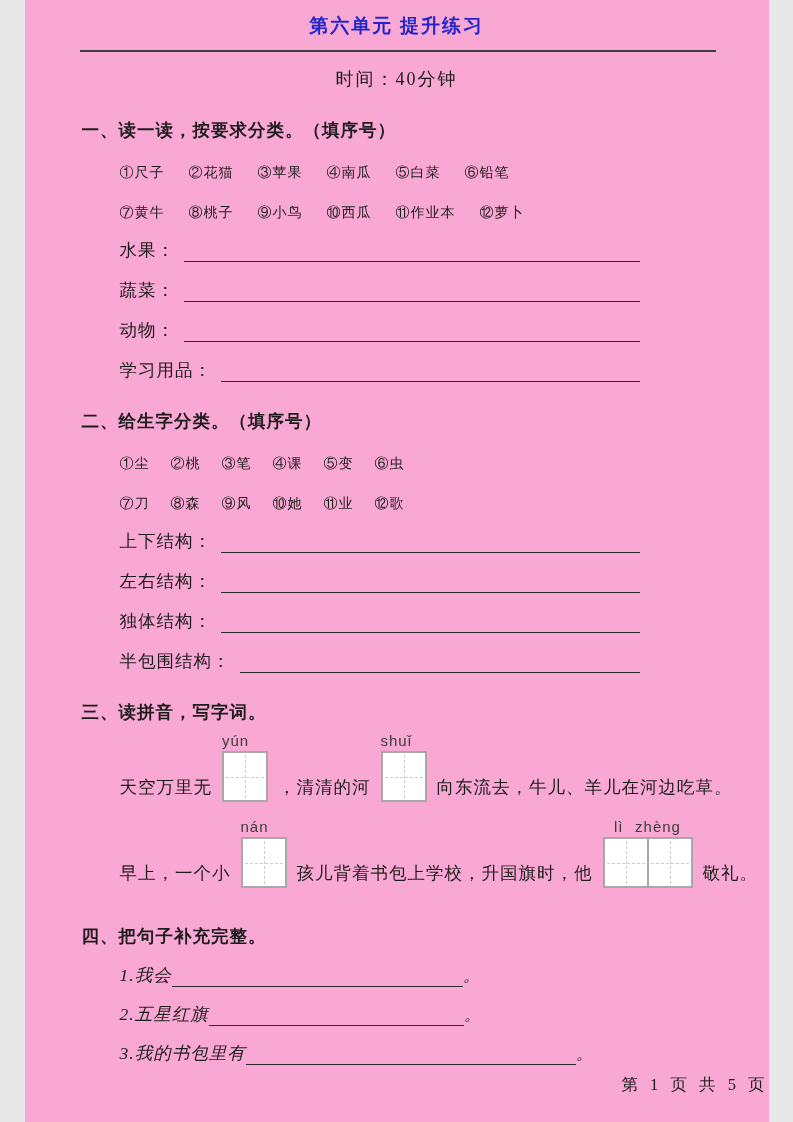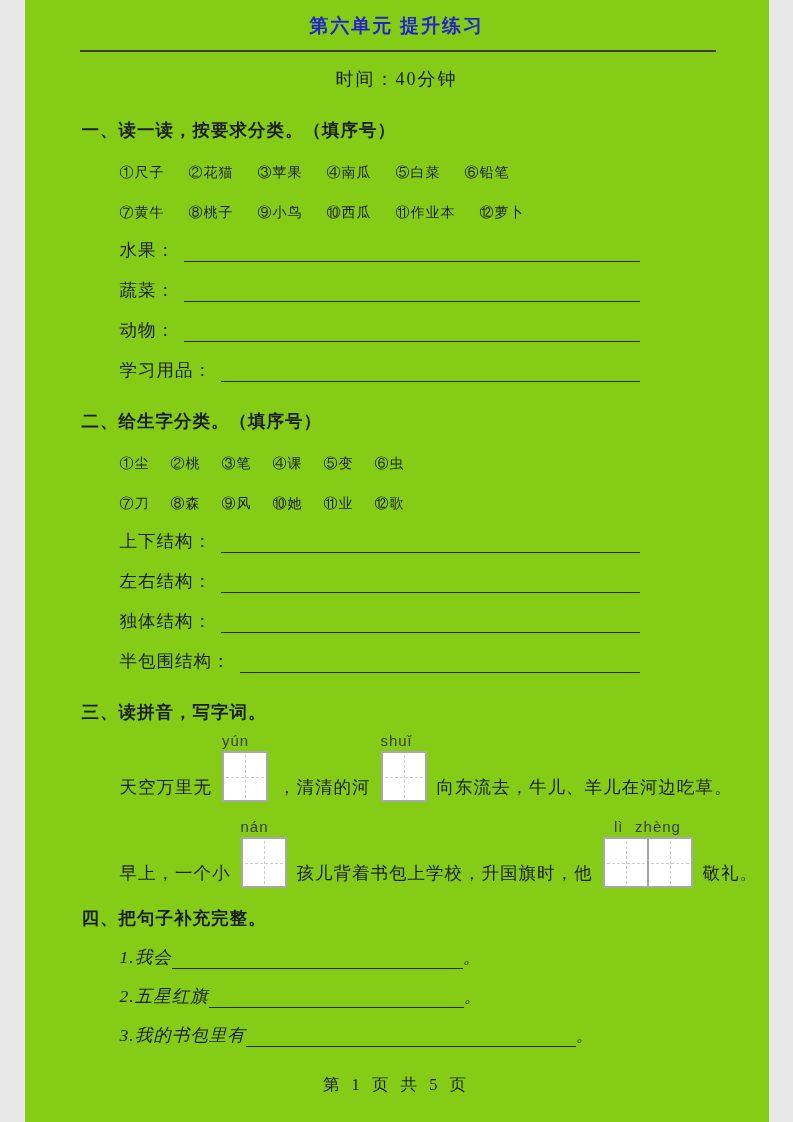--- a/index.html
+++ b/index.html
@@ -1,19 +1,19 @@
 <!DOCTYPE html>
 <html><head>
 <meta charset="utf-8">
 <style>
   * { box-sizing: border-box; }
   html, body { margin: 0; padding: 0; background: #e8e8e8; }
   .page {
     width: 744px; height: 1122px; margin: 0 auto; position: relative;
-    background: #84cc16; color: #1c1c1c; overflow: hidden;
+    background: #f9a8d4; color: #1c1c1c; overflow: hidden;
     font-family: "Liberation Serif", "DejaVu Serif", serif;
   }
   .title {
     padding-top: 13px; text-align: center;
     font-size: 19px; font-weight: 700; letter-spacing: 2px;
   }
   .rule { border: none; border-top: 2px solid #3d3d3d; margin: 11px 53px 0 55px; }
   .time { margin-top: 15px; text-align: center; font-size: 18px; letter-spacing: 2px; }
   .content { padding: 0 79px 0 57px; }
   .sec-heading { font-weight: 700; font-size: 17.5px; margin-top: 27px; letter-spacing: 1px; }
@@ -33,21 +33,21 @@
   .pyrow .py { margin-bottom: 0; }
   .boxrow { display: flex; }
   .wbox { position: relative; width: 46px; height: 51px; border: 2px solid #a8a8a8; background: #fff; }
   .wbox + .wbox { margin-left: -2px; }
   .wbox::before { content: ""; position: absolute; left: 2px; right: 2px; top: 50%; border-top: 1px dashed #cdcdcd; }
   .wbox::after { content: ""; position: absolute; top: 2px; bottom: 2px; left: 50%; border-left: 1px dashed #cdcdcd; }
   .s4item { display: flex; align-items: flex-end; margin: 14px 0 0 38px; font-size: 17.5px; height: 25px; letter-spacing: 1px; }
   .s4item .pfx, .s4item .sfx { white-space: nowrap; font-style: italic; }
   .fillw { border-bottom: 1.5px solid #2a2a2a; height: 100%; }
   .w1 { width: 291px; } .w2 { width: 255px; } .w3 { width: 330px; }
-  .footer { position: absolute; left: 0; right: 0; bottom: 26px; text-align: center; font-size: 16.5px; letter-spacing: 4px; }
+  .footer { position: absolute; left: 0; right: 0; bottom: 26px; text-align: right; font-size: 16.5px; letter-spacing: 4px; }
 </style>
 </head>
 <body>
 
 <div class="page">
 
   <div class="title" style="color: rgb(36, 36, 203);">第六单元 提升练习</div>
   <hr class="rule">
   <div class="time">时间：40分钟</div>
 
@@ -154,21 +154,21 @@
           <span class="py">zhèng</span>
         </span>
         <span class="boxrow">
           <span class="wbox"></span>
           <span class="wbox"></span>
         </span>
       </span>
       <span class="txt">敬礼。</span>
     </div>
 
-    <div class="sec-heading" style="margin-top:18px;">四、把句子补充完整。</div>
+    <div class="sec-heading" style="margin-top:36px;">四、把句子补充完整。</div>
     <div class="s4item">
       <span class="pfx">1.我会</span>
       <span class="fillw w1"></span>
       <span class="sfx">。</span>
     </div>
     <div class="s4item">
       <span class="pfx">2.五星红旗</span>
       <span class="fillw w2"></span>
       <span class="sfx">。</span>
     </div>

